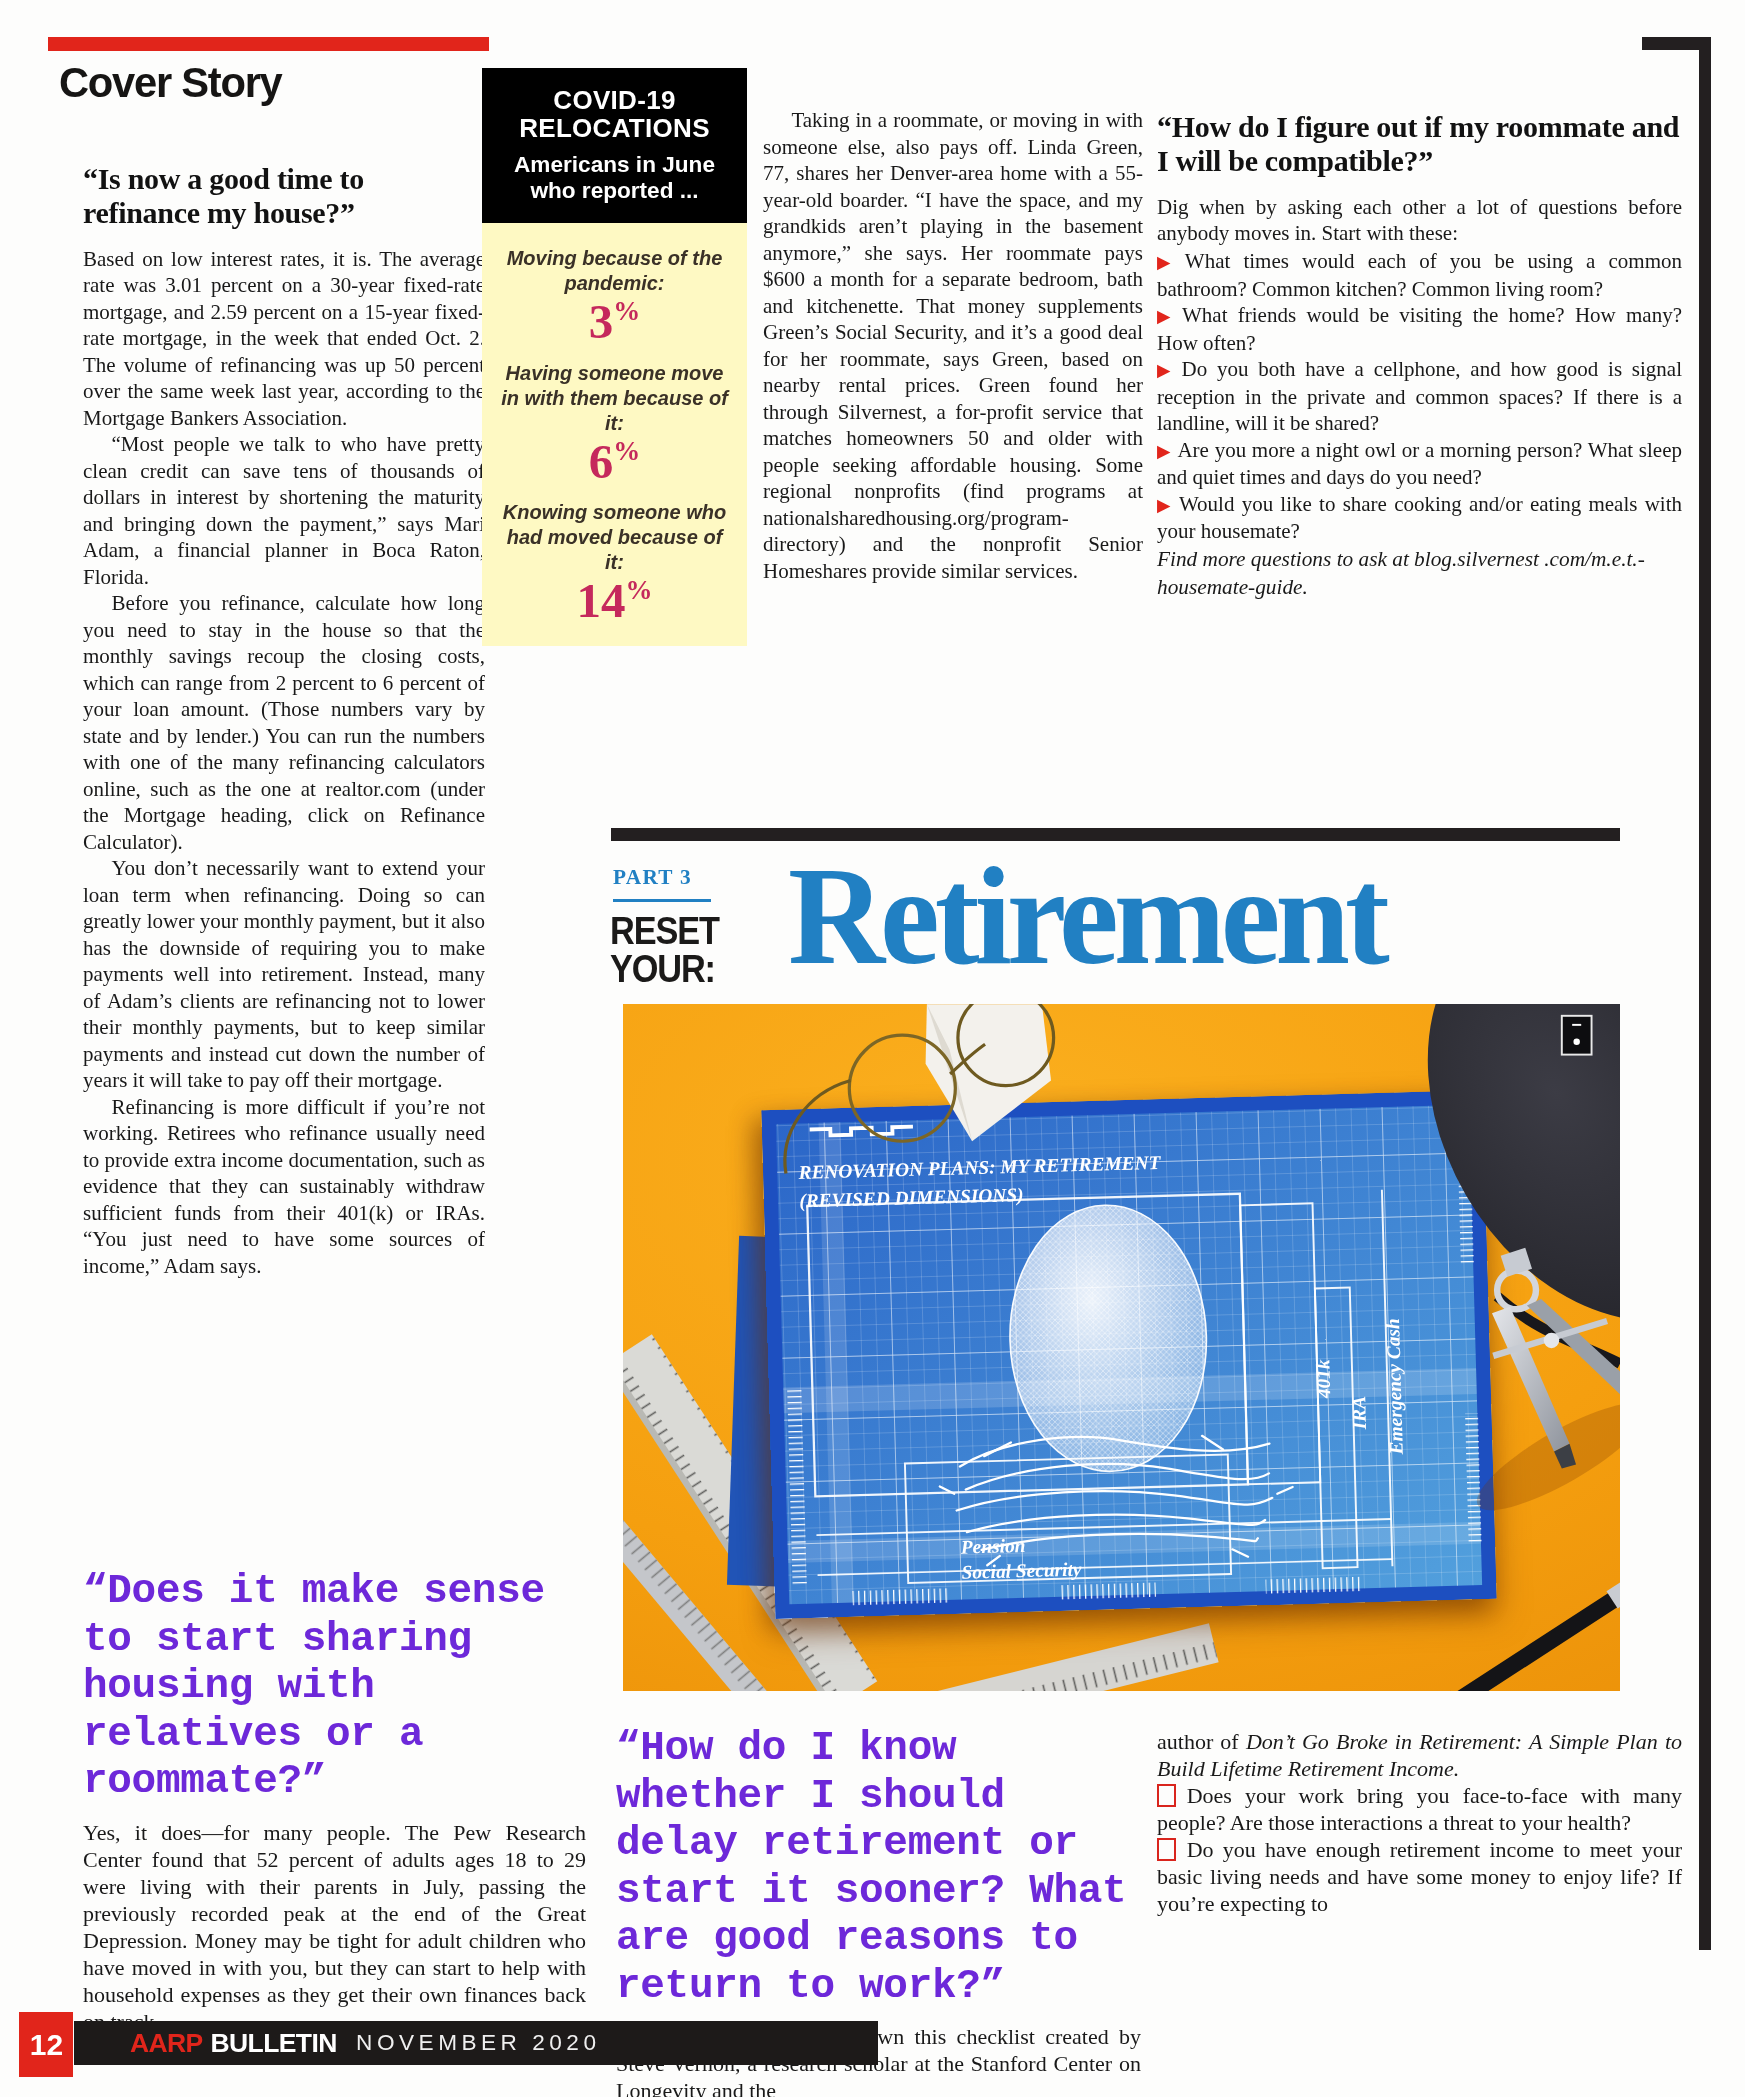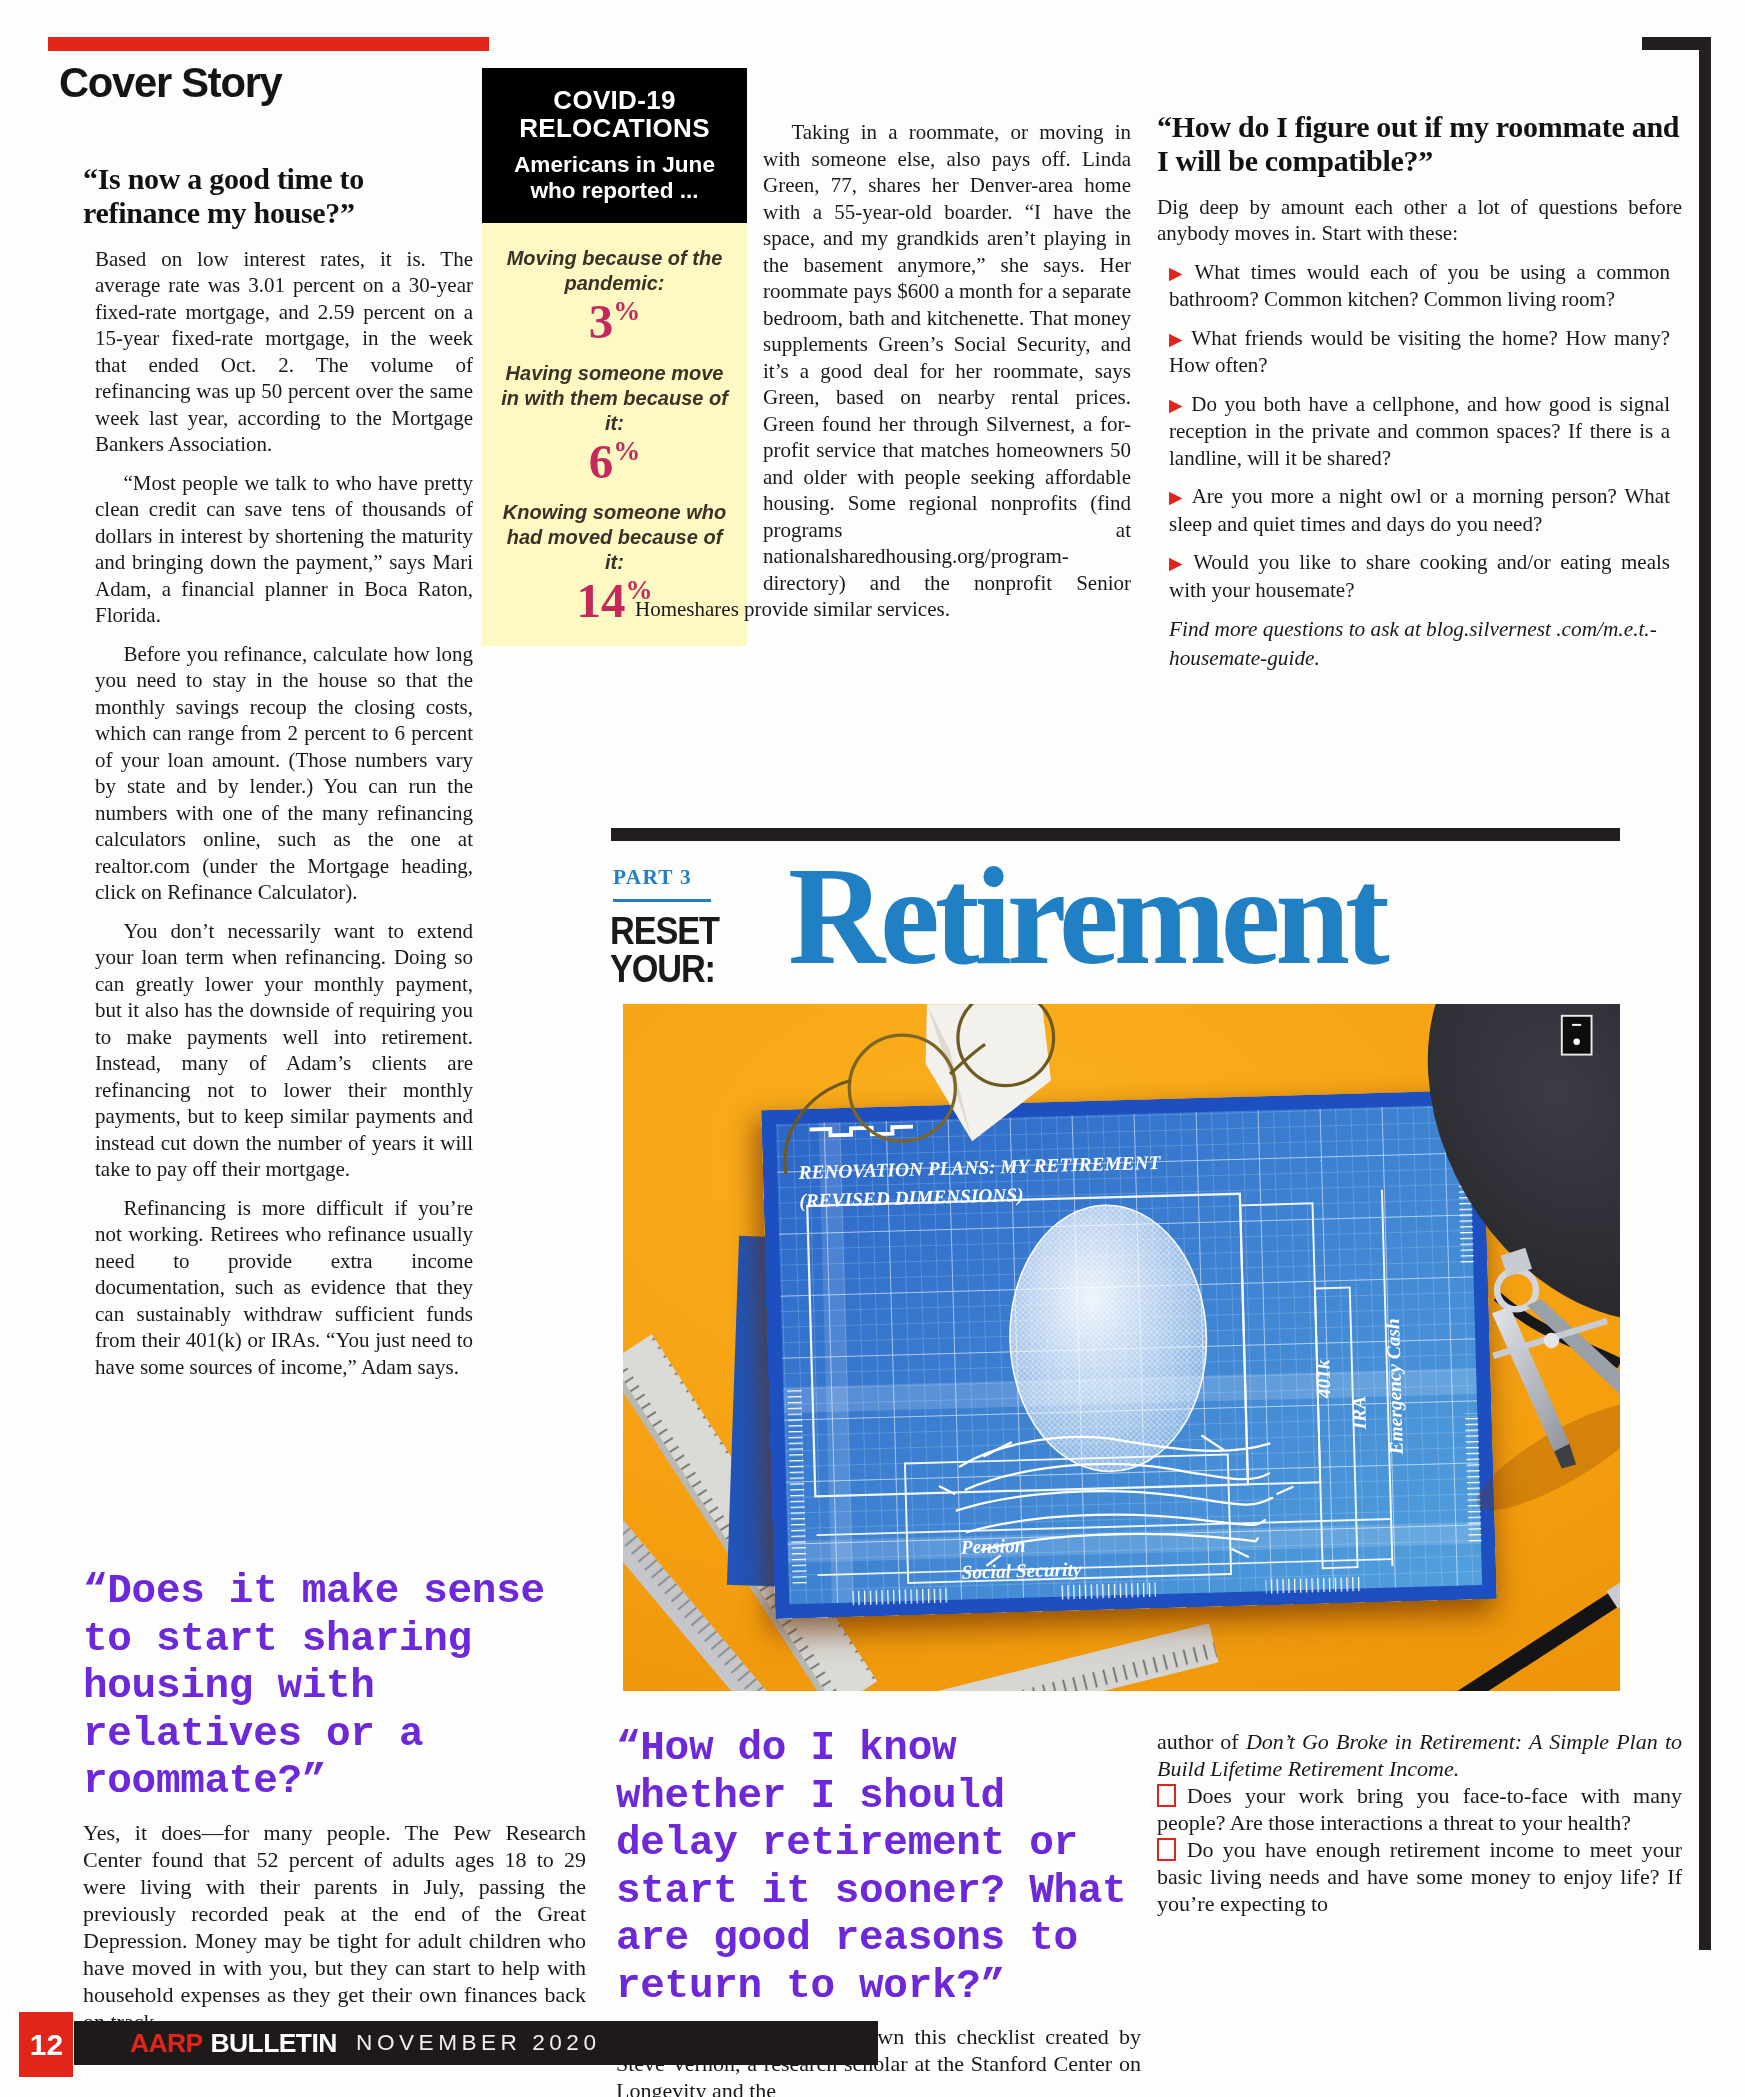--- a/index.html
+++ b/index.html
@@ -11,21 +11,21 @@
   .rvstub{position:absolute;left:1642px;top:37px;width:69px;height:13px;background:#231f20;}
   .rvbar{position:absolute;left:1699px;top:37px;width:12.3px;height:1913px;background:#231f20;}
   .coverstory{position:absolute;left:59px;top:61px;font-family:"Liberation Sans",sans-serif;
       font-weight:800;font-size:43px;line-height:1;letter-spacing:-1.3px;color:#161514;
       transform:scaleX(.97);transform-origin:left top;}
 
   
   .qhead{font-family:"Liberation Serif",serif;font-weight:700;font-size:30px;line-height:1.14;
       letter-spacing:-0.3px;color:#121212;margin:0 0 15.5px 0;}
   .bodytxt{font-size:21px;line-height:26.5px;text-align:justify;}
-  .bodytxt p{margin:12px;}
+  .bodytxt p{margin:0;}
   .bodytxt p.ind{text-indent:28.4px;}
   .c1{position:absolute;left:83px;top:162px;width:402px;}
   .c2{position:absolute;left:623px;top:107px;width:520px;}
   .c2 .spacer{float:left;width:140px;height:489px;}
   .c3{position:absolute;left:1157px;top:110px;width:525px;}
   .c3 .intro{margin:0 0 1.3px 0;}
   .bullet{margin:0;}
   .tri{font-family:"DejaVu Sans",sans-serif;color:#e1251b;font-size:17.5px;margin-right:6.5px;}
   .note{font-style:italic;font-size:21.3px;line-height:28.4px;margin-top:35px;text-align:left;}
 
@@ -124,21 +124,21 @@
   </div>
 
   <div class="c2 bodytxt">
     <div class="spacer"></div>
     <p class="ind">Taking in a roommate, or moving in with someone else, also pays off. Linda Green, 77, shares her Denver-area home with a 55-year-old boarder. “I have the space, and my grandkids aren’t playing in the basement anymore,” she says. Her roommate pays $600 a month for a separate bedroom, bath and kitchenette. That money supplements Green’s Social Security, and it’s a good deal for her roommate, says Green, based on nearby rental prices. Green found her through Silvernest, a for-profit service that matches homeowners 50 and older with people seeking affordable housing. Some regional nonprofits (find programs at nationalsharedhousing.org/program-directory) and the nonprofit Senior Homeshares provide similar services.</p>
   </div>
 
   <div class="c3">
     <h2 class="qhead">“How do I figure out if my roommate and I will be compatible?”</h2>
     <div class="bodytxt">
-      <p class="intro">Dig deep by amount each other a lot of questions before anybody moves in. Start with these:</p>
+      <p class="intro">Dig when by asking each other a lot of questions before anybody moves in. Start with these:</p>
       <p class="bullet"><span class="tri">▶</span><span>What times would each of you be using a common bathroom? Common kitchen? Common living room?</span></p>
       <p class="bullet"><span class="tri">▶</span><span>What friends would be visiting the home? How many? How often?</span></p>
       <p class="bullet"><span class="tri">▶</span><span>Do you both have a cellphone, and how good is signal reception in the private and common spaces? If there is a landline, will it be shared?</span></p>
       <p class="bullet"><span class="tri">▶</span><span>Are you more a night owl or a morning person? What sleep and quiet times and days do you need?</span></p>
       <p class="bullet"><span class="tri">▶</span><span>Would you like to share cooking and/or eating meals with your housemate?</span></p>
       <p class="note">Find more questions to ask at blog.silvernest .com/m.e.t.-housemate-guide.</p>
     </div>
   </div>
 
   <div class="ret-rule"></div>

